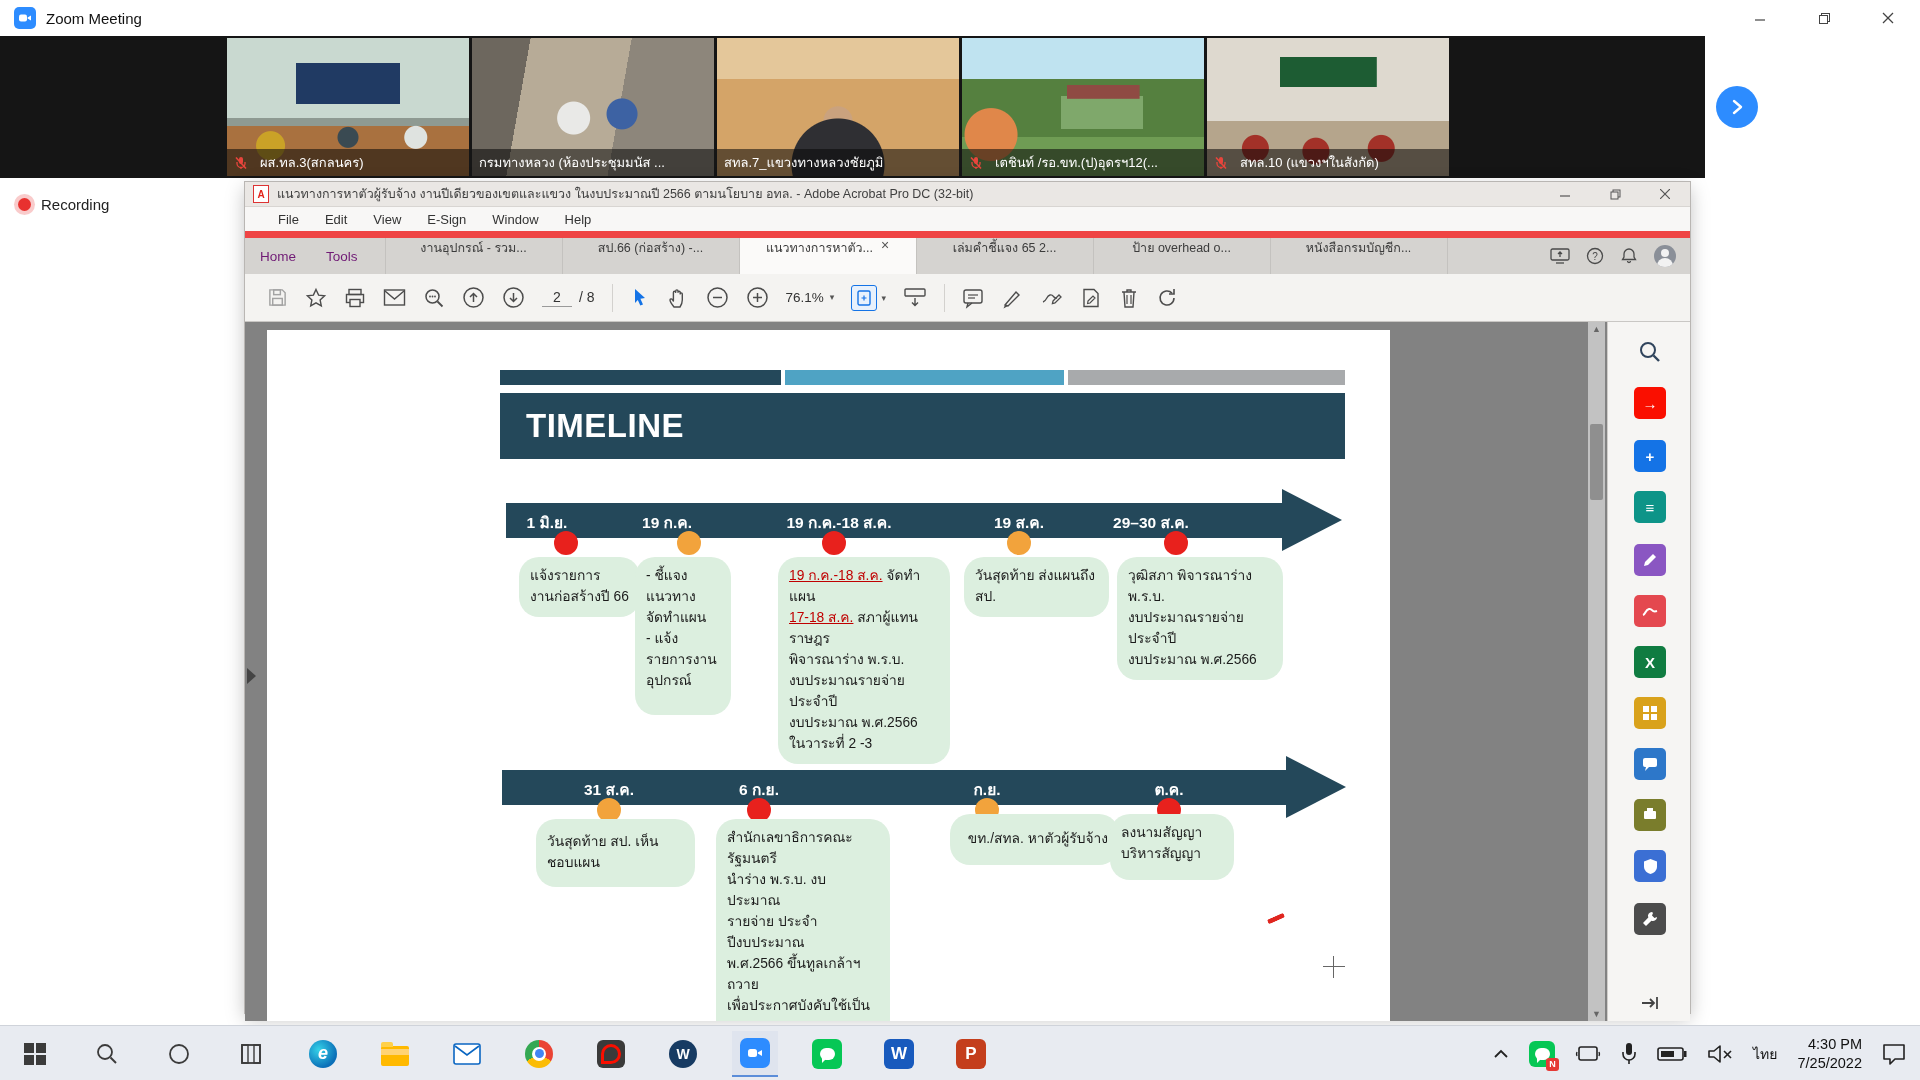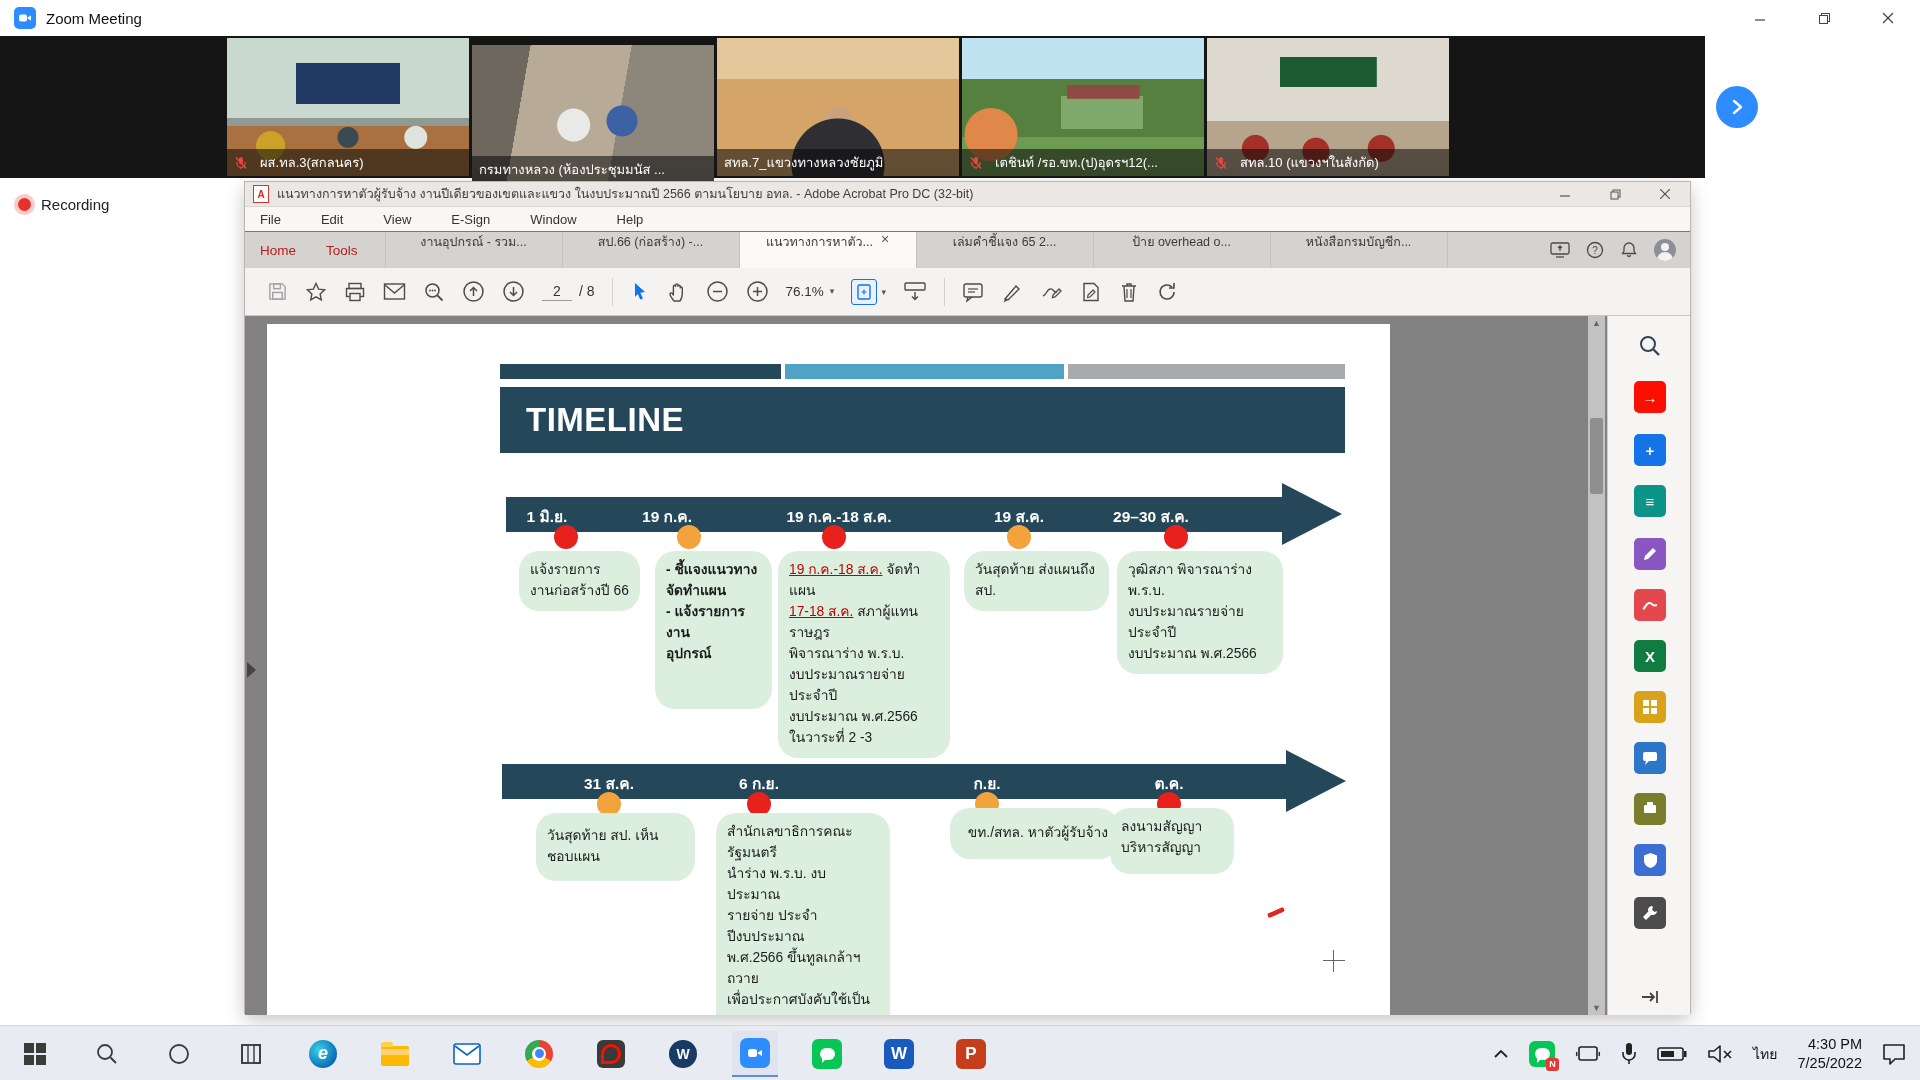--- a/index.html
+++ b/index.html
@@ -8,21 +8,21 @@
   
   .zoom-titlebar{position:absolute;left:0;top:0;width:1920px;height:36px;background:#fff;display:flex;align-items:center;}
   .zoom-logo{width:22px;height:22px;margin-left:14px;border-radius:5px;background:#2D8CFF;display:flex;align-items:center;justify-content:center;}
   .zoom-title{margin-left:10px;font-size:15px;color:#111;}
   .win-controls{position:absolute;right:0;top:0;height:36px;display:flex;}
   .wc{width:64px;height:36px;display:flex;align-items:center;justify-content:center;color:#444;}
   
   .video-strip{position:absolute;left:0;top:36px;width:1705px;height:142px;background:#151515;}
   .tiles{position:absolute;left:227px;top:2px;display:flex;gap:3px;}
   .tile{position:relative;width:242px;height:138px;background:#333;overflow:hidden;}
-  .tile.active{outline:2px solid #9fc53c;outline-offset:-2px;margin-top:7px;}
+  .tile.active{outline:2px solid #9fc53c;outline-offset:-2px;}
   .plabel{position:absolute;left:0;right:0;bottom:0;height:27px;background:rgba(8,8,8,.55);display:flex;align-items:center;padding:0 7px;gap:12px;}
   .pname{color:#fff;font-size:13px;white-space:nowrap;overflow:hidden;text-overflow:ellipsis;}
   .art{position:absolute;inset:0;}
   .art1{background:
     radial-gradient(circle at 18% 78%,#caa227 0 14px,transparent 15px),
     radial-gradient(circle at 50% 72%,#3a4a52 0 10px,transparent 11px),
     radial-gradient(circle at 78% 72%,#dfe3e0 0 11px,transparent 12px),
     linear-gradient(#203a63,#203a63) 50% 26%/43% 30% no-repeat,
     linear-gradient(#c9d9d0 0 58%,#8e9a92 58% 64%,#a9713f 64% 100%);}
   .art2{background:
@@ -53,24 +53,24 @@
   .recording{position:absolute;left:18px;top:196px;display:flex;align-items:center;gap:10px;}
   .rec-dot{width:13px;height:13px;border-radius:50%;background:#e8312f;box-shadow:0 0 0 4px rgba(232,49,47,.25);}
   .rec-label{font-size:15px;color:#222;}
   
   .acrobat{position:absolute;left:245px;top:182px;width:1445px;height:831px;background:#f4f3f1;box-shadow:0 0 0 1px #b9b6b3,0 6px 18px rgba(0,0,0,.25);}
   .ac-titlebar{position:relative;height:24px;background:#eae7e4;display:flex;align-items:center;border-bottom:1px solid #d8d5d2;}
   .ac-icon{width:14px;height:16px;margin-left:8px;background:#fff;border:1px solid #d33;position:relative;display:flex;align-items:center;justify-content:center;font-size:10px;color:#e2231a;font-weight:bold;}
   .ac-title{margin-left:8px;font-size:12.5px;color:#3f3f3f;white-space:nowrap;overflow:hidden;}
   .ac-controls{position:absolute;right:0;top:0;height:24px;display:flex;}
   .acw{width:50px;height:24px;display:flex;align-items:center;justify-content:center;color:#555;}
-  .ac-menubar{height:24px;background:#f8f7f6;display:flex;align-items:center;gap:22px;padding-left:6px;border-bottom:1px solid #ef4444;}
+  .ac-menubar{height:24px;background:#f8f7f6;display:flex;align-items:center;gap:8px;padding-left:24px;border-bottom:7px solid #ef4444;}
   .menu-item{font-size:13px;color:#333;padding:2px 9px;}
   .ac-tabbar{position:relative;height:36px;background:#d5d3d0;display:flex;align-items:stretch;}
-  .nav-tab{display:flex;align-items:center;padding:0 15px;font-size:13.5px;color:#b91c1c;}
+  .nav-tab{display:flex;align-items:center;padding:0 15px;font-size:13.5px;color:#701a75;}
   .dtabs{display:flex;margin-left:12px;}
   .dtab{width:176px;display:flex;align-items:flex-start;justify-content:center;gap:8px;font-size:12.5px;color:#3c3c3c;border-left:1px solid #c4c2bf;position:relative;}
   .dtab:last-child{border-right:1px solid #c4c2bf;}
   .dtab.active{background:#fbfaf9;}
   .dtab-label{max-width:132px;white-space:nowrap;overflow:hidden;text-overflow:ellipsis;}
   .dtab-close{display:none;color:#555;font-size:14px;line-height:1;}
   .dtab.active .dtab-close{display:inline;}
   .tab-right{position:absolute;right:14px;top:0;height:36px;display:flex;align-items:center;gap:16px;}
   .tr-ic{display:flex;align-items:center;justify-content:center;color:#4a4a4a;}
   .avatar{width:22px;height:22px;border-radius:50%;background:#8a8f98;position:relative;overflow:hidden;}
@@ -474,21 +474,21 @@
             <span class="tl-date" style="left: 280px; top: 180px;">1 มิ.ย.</span>
             <span class="tl-dot red" style="left: 299px; top: 201px;"></span>
             <div class="tl-box" style="left: 252px; top: 227px; width: 121px; min-height: 58px;">
               <div>
                 <div>แจ้งรายการ</div>
                 <div>งานก่อสร้างปี 66</div>
               </div>
             </div>
             <span class="tl-date" style="left: 400px; top: 180px;">19 ก.ค.</span>
             <span class="tl-dot orange" style="left: 422px; top: 201px;"></span>
-            <div class="tl-box" style="left: 388px; top: 227px; width: 117px; min-height: 158px; font-weight: bold;">
+            <div class="tl-box" style="left: 368px; top: 227px; width: 96px; min-height: 158px;">
               <div>
                 <div>- ชี้แจงแนวทาง</div>
                 <div>จัดทำแผน</div>
                 <div>- แจ้งรายการงาน</div>
                 <div>อุปกรณ์</div>
               </div>
             </div>
             <span class="tl-date" style="left: 572px; top: 180px;">19 ก.ค.-18 ส.ค.</span>
             <span class="tl-dot red" style="left: 567px; top: 201px;"></span>
             <div class="tl-box" style="left: 511px; top: 227px; width: 172px; min-height: 158px;">

